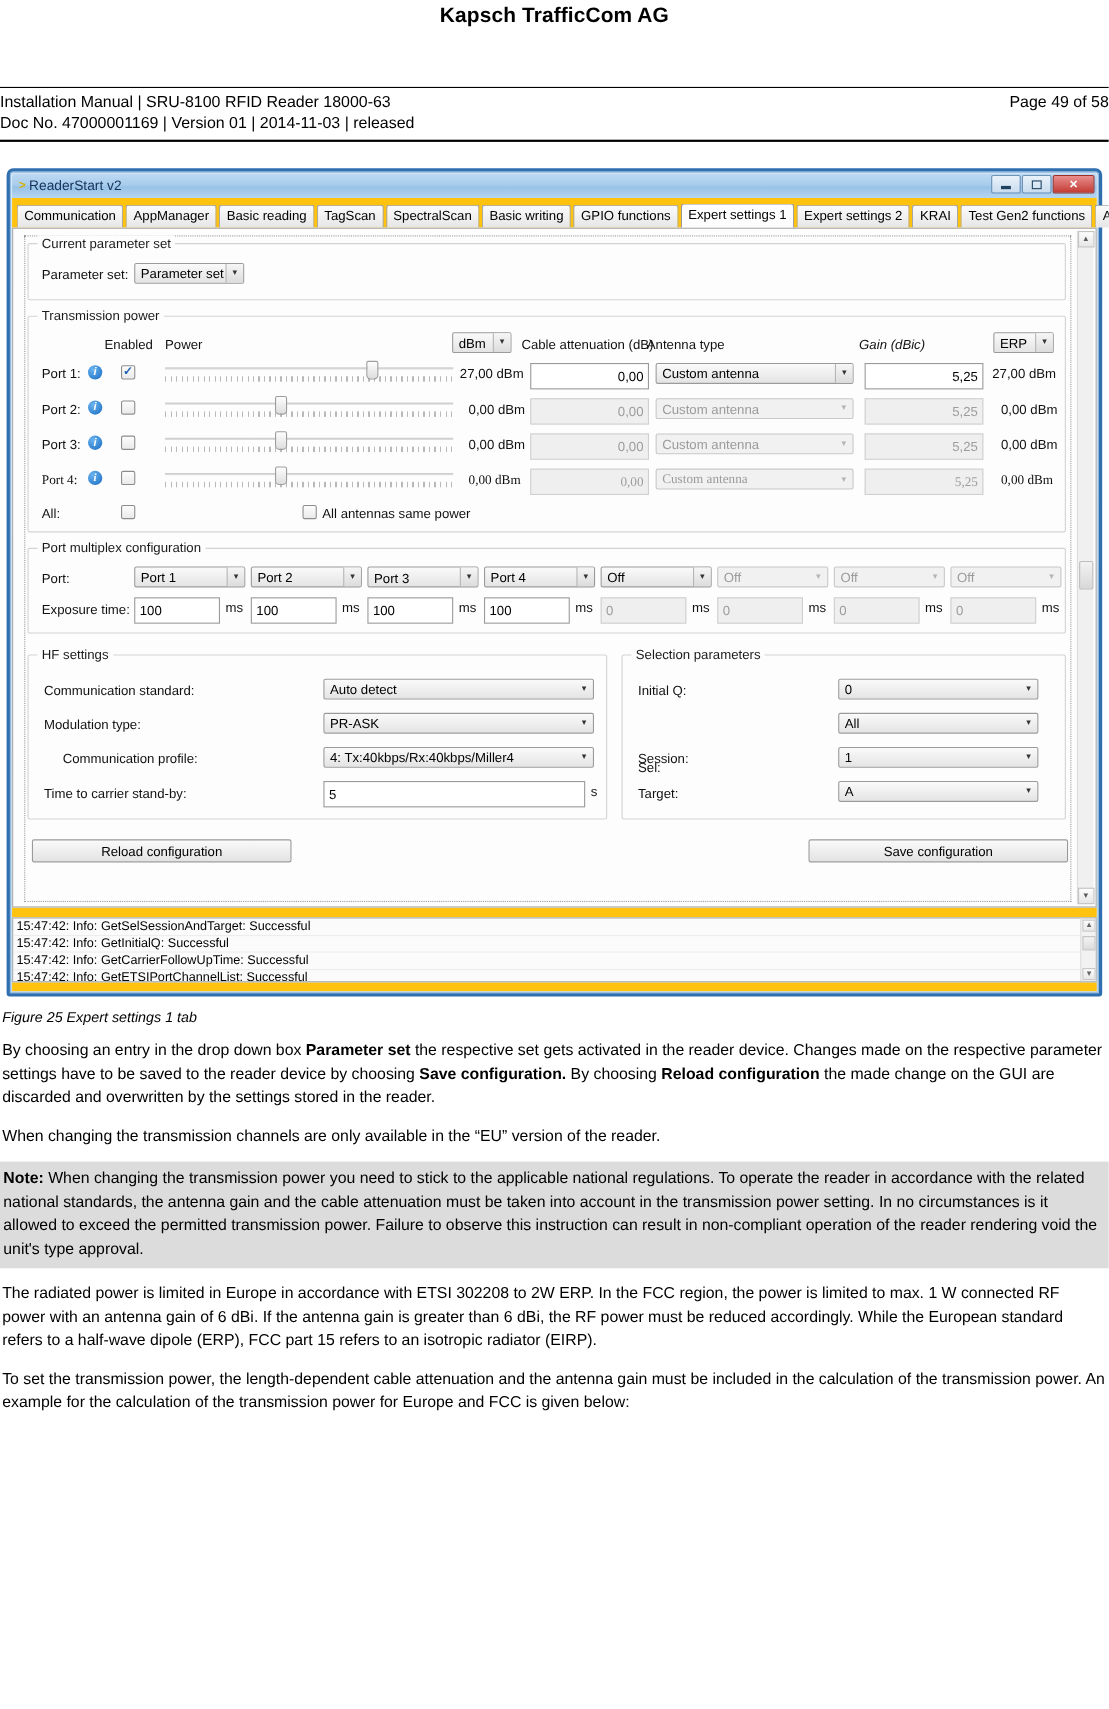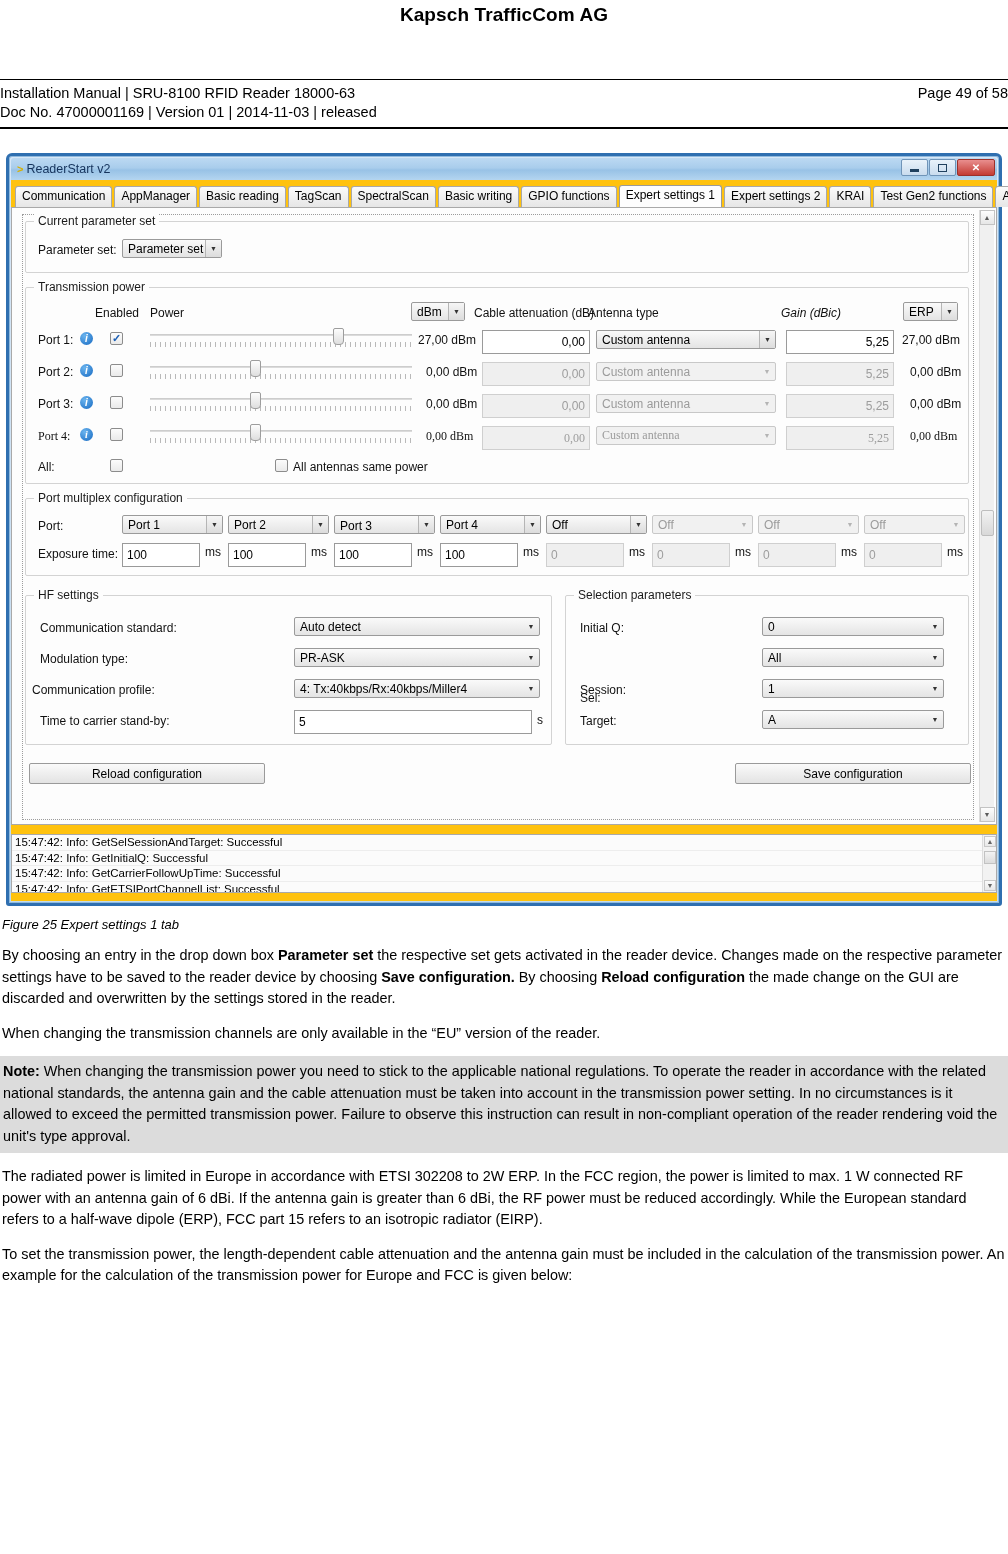--- a/index.html
+++ b/index.html
@@ -467,21 +467,21 @@
           <span class="cv">Auto detect</span>
           <span class="arw">▼</span>
             </div>
 
         <div class="lbl" style="position:absolute; left:14px; top:56px;">Modulation type:</div>
         <div class="combo" style="position:absolute; left:268px; top:52px; width:246px;">
           <span class="cv">PR-ASK</span>
           <span class="arw">▼</span>
             </div>
 
-        <div class="lbl" style="position:absolute; left:6px; top:87px;text-align:center;">Communication profile:</div>
+        <div class="lbl" style="position:absolute; left:31px; top:87px;text-align:center;">Communication profile:</div>
         <div class="combo" style="position:absolute; left:268px; top:83px; width:246px;">
           <span class="cv">4: Tx:40kbps/Rx:40kbps/Miller4</span>
           <span class="arw">▼</span>
             </div>
 
         <div class="lbl" style="position:absolute; left:14px; top:118px;">Time to carrier stand-by:</div>
         <div class="txt" style="position:absolute; left:268px; top:114px; width:238px;">5</div>
         <div class="lbl" style="position:absolute; left:511px; top:117px;">s</div>
       </div>
 

